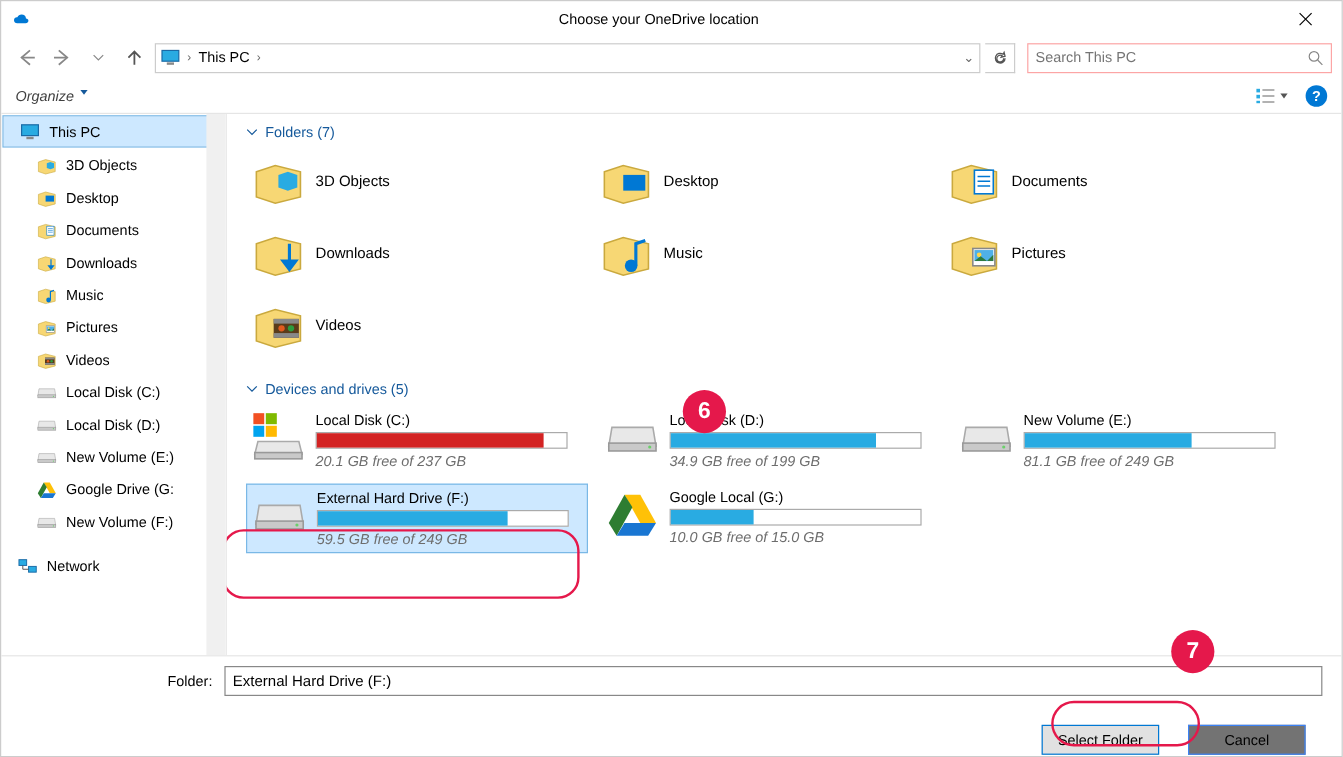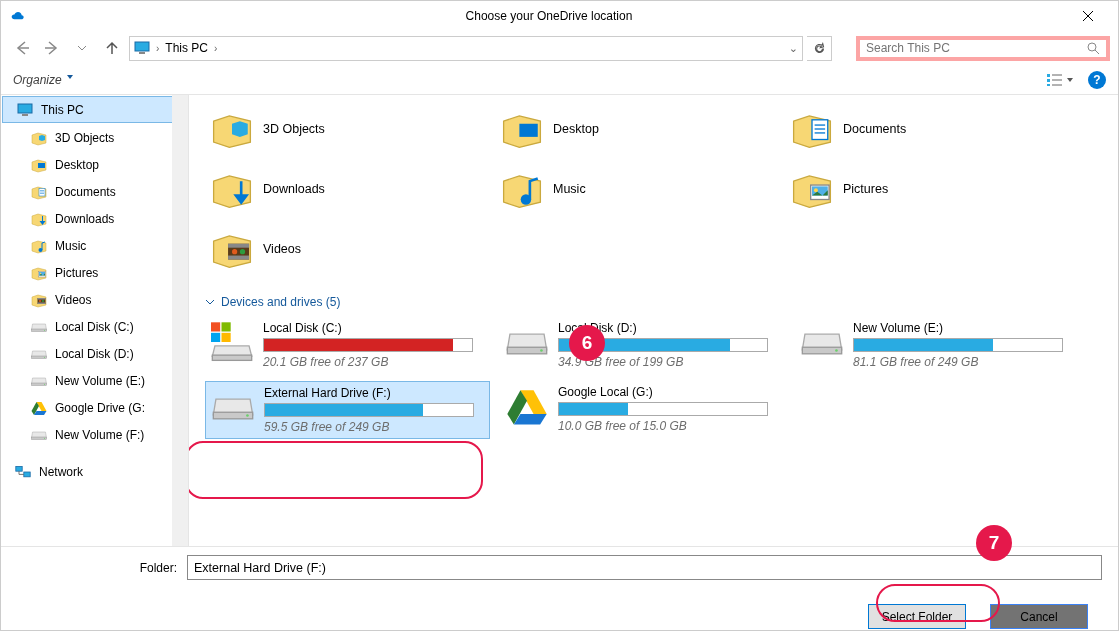--- a/index.html
+++ b/index.html
@@ -12,21 +12,21 @@
   .titlebar .close { width: 45px; height: 30px; display:flex; align-items:center; justify-content:center; cursor:pointer; font-size:14px; }
 
   
   .navrow { height: 34px; display: flex; align-items: center; padding: 0 8px; gap:4px; }
   .nav-arrow { width:26px; height:26px; display:flex; align-items:center; justify-content:center; color:#555; cursor:pointer; }
   .nav-arrow.disabled { color:#bbb; }
   .breadcrumb { flex:1; height:25px; border:1px solid #ccc; display:flex; align-items:center; padding:0 4px; gap:6px; }
   .breadcrumb .pc-icon { width:16px; height:14px; }
   .bc-chevron { color:#666; font-size:10px; }
   .refresh { width:25px; height:25px; border:1px solid #ccc; border-left:none; display:flex; align-items:center; justify-content:center; cursor:pointer; }
-  .searchbox { width:254px; height:25px; border:4px solid #fca5a5; display:flex; align-items:center; padding:0 6px; margin-left:20px; }
+  .searchbox { width:254px; height:25px; border:1px solid #fca5a5; display:flex; align-items:center; padding:0 6px; margin-left:6px; }
   .searchbox input { flex:1; border:none; outline:none; color:#888; font-size:12px; }
 
   
   .toolrow { height:30px; border-bottom:1px solid #e5e5e5; display:flex; align-items:center; padding:0 12px; }
   .organize { color:#404040; cursor:pointer; display:flex; gap:4px;font-style:italic; }
   .toolrow .spacer { flex:1; }
   .view-btn { display:flex; align-items:center; gap:2px; cursor:pointer; margin-right:14px; }
   .help { width:18px; height:18px; border-radius:50%; background:#0078d4; color:#fff; display:flex; align-items:center; justify-content:center; font-weight:bold; font-size:12px; cursor:pointer; }
 
   
@@ -272,20 +272,26 @@
       <div class="item root">
         <span class="icon"><svg width="16" height="16" viewBox="0 0 20 16">
             <rect x="1" y="1" width="8" height="6" fill="#29abe2" stroke="#1a6aa6"></rect>
             <rect x="11" y="8" width="8" height="6" fill="#29abe2" stroke="#1a6aa6"></rect>
             <path d="M5 7 L5 11 L11 11" stroke="#555" fill="none"></path>
           </svg></span>
         <span class="label">Network</span>
       </div>
     </div>
   <div class="content">
+    <div class="section-hdr">
+      <svg width="10" height="10">
+          <path d="M1 3 L5 7 L9 3" stroke="#15599b" fill="none"></path>
+        </svg>
+      <span>Folders (7)</span>
+    </div>
     <div class="grid" id="folders-grid">
         <div class="tile">
           <span class="ficon">
             <svg width="42" height="42" viewBox="0 0 32 32">
               <path d="M2 10 L14 6 L30 10 L30 26 L14 30 L2 26 Z" fill="#f7d774" stroke="#caa93e"></path>
               <path d="M16 12 L22 10 L28 12 L28 20 L22 22 L16 20 Z" fill="#29abe2"></path>
             </svg>
           </span>
           <span class="name">3D Objects</span>
         </div>

